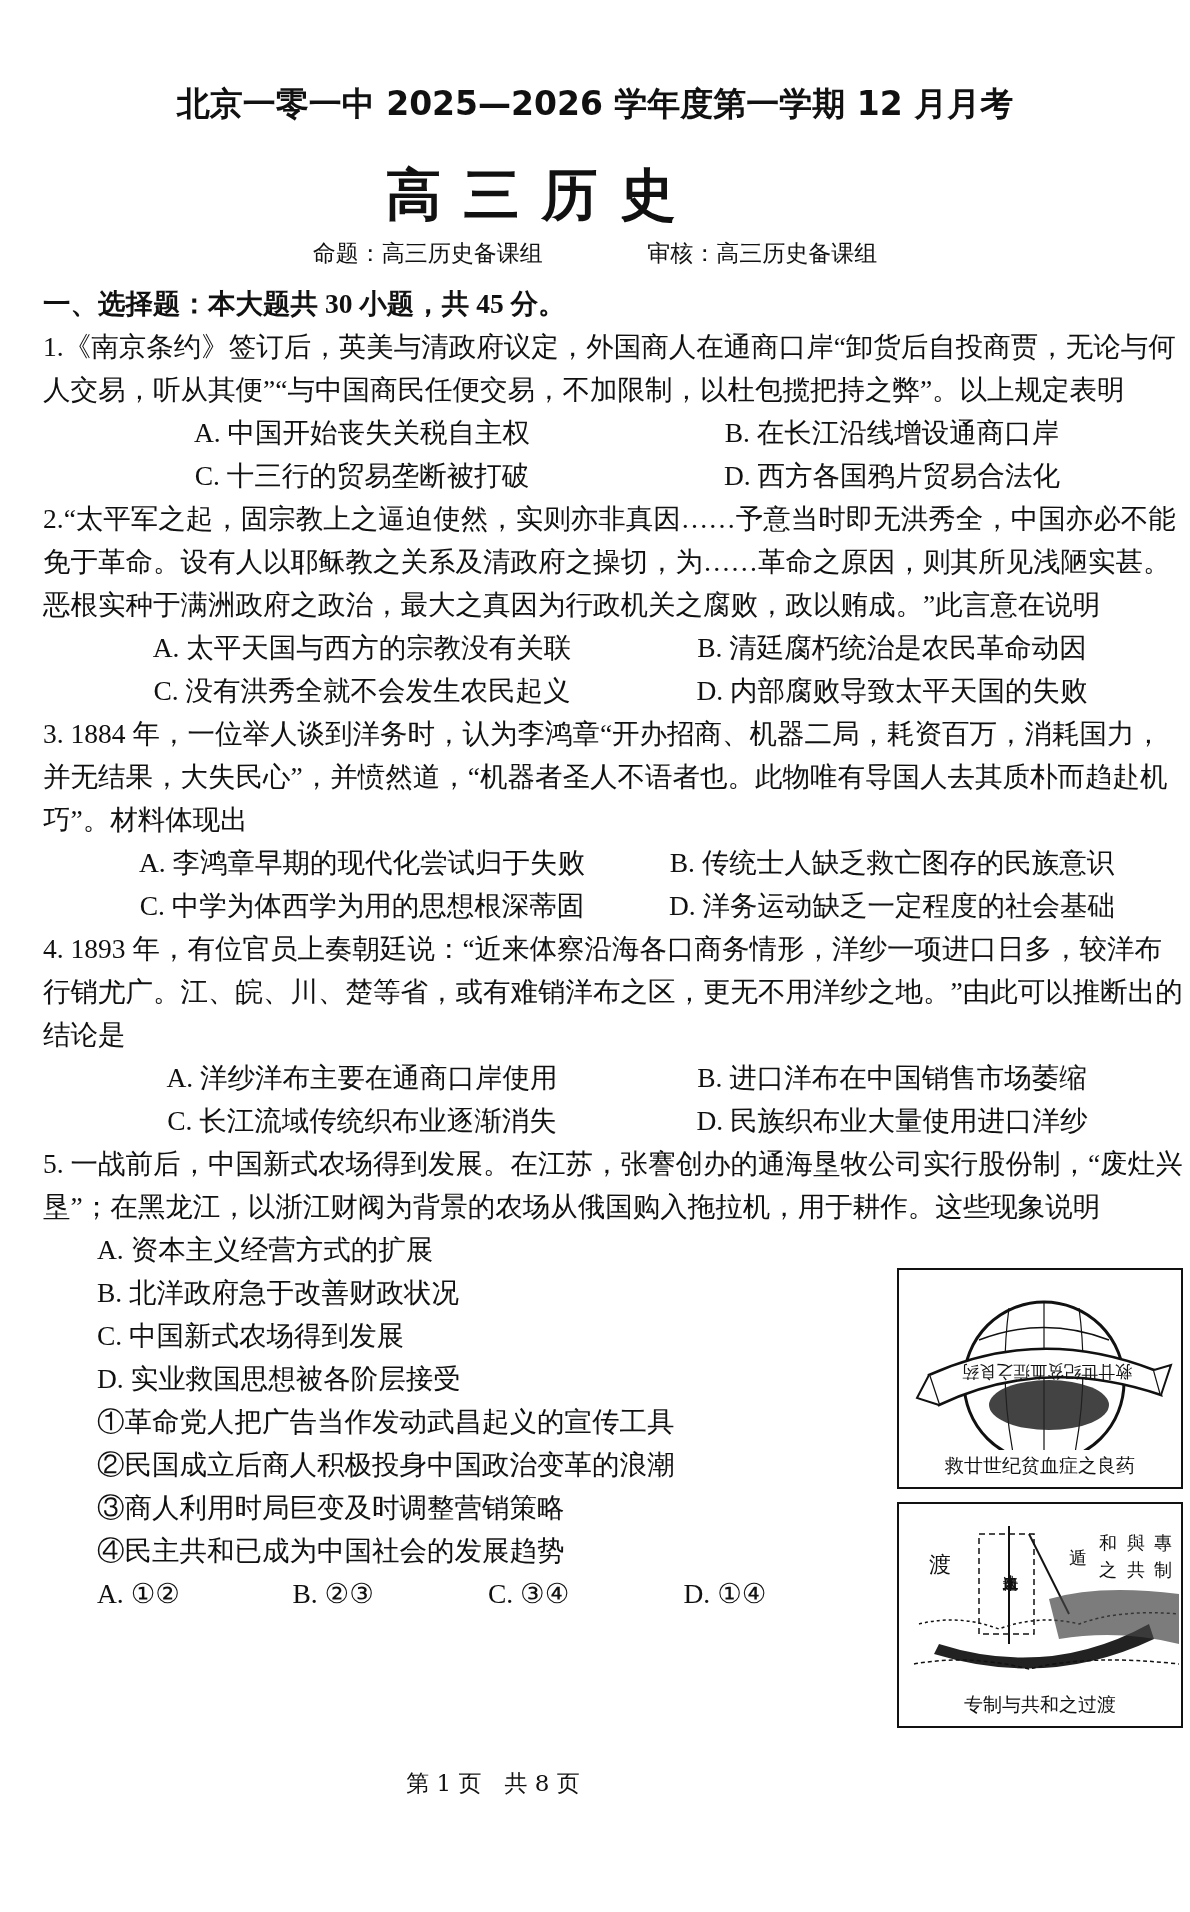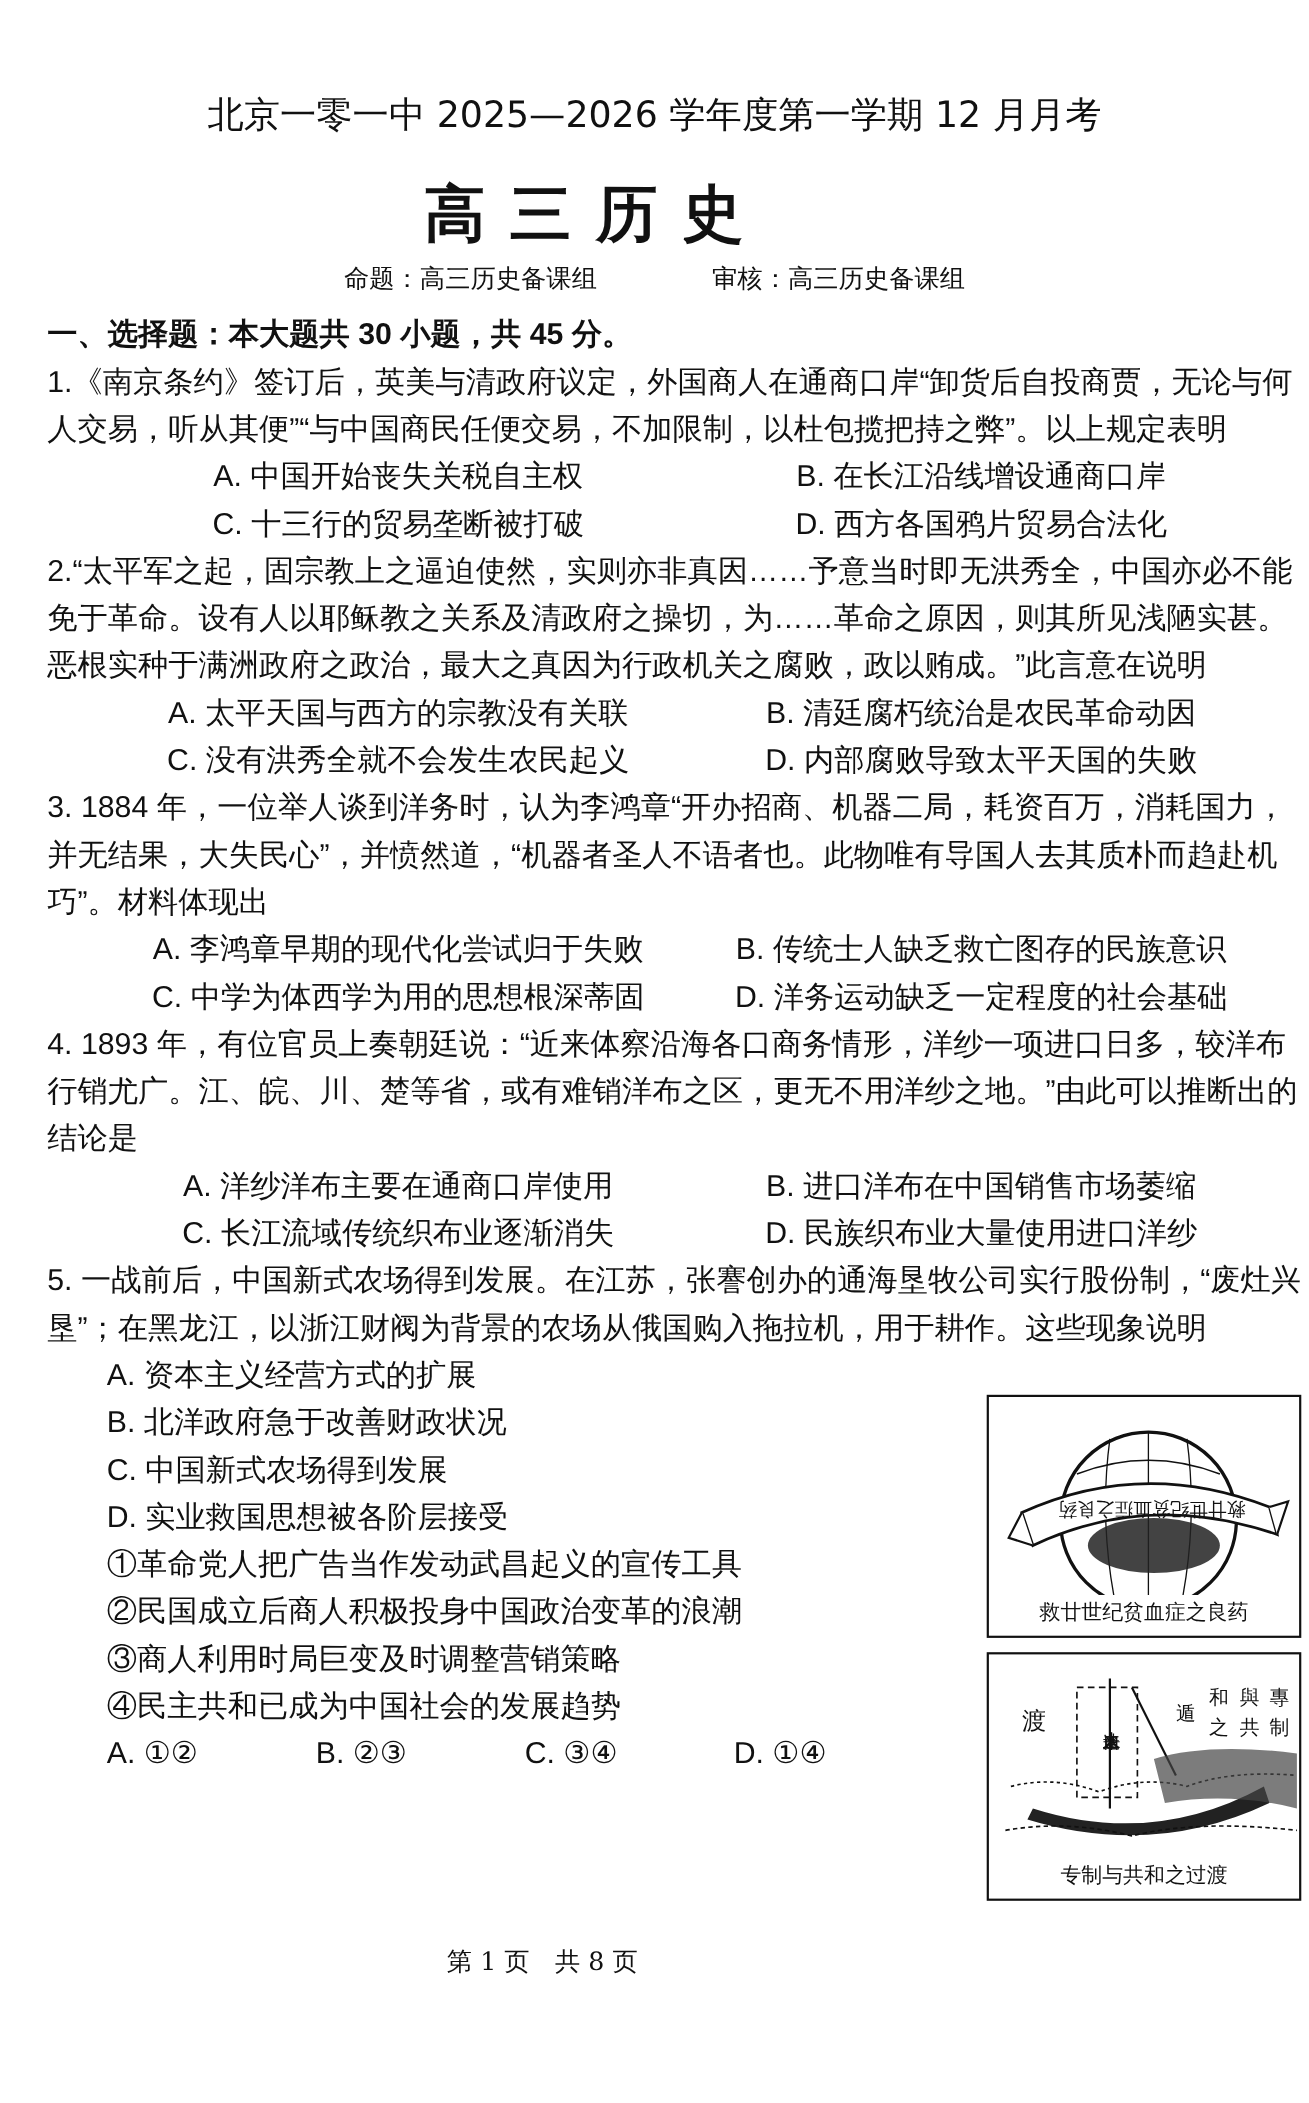--- a/index.html
+++ b/index.html
@@ -1,35 +1,35 @@
 <!DOCTYPE html>
 <html><head>
 <meta charset="utf-8">
 <style>
   html, body { margin: 0; padding: 0; background: #ffffff; }
   body { width: 1190px; height: 1912px; position: relative; overflow: hidden;
          font-family: "DejaVu Serif", "Liberation Serif", serif; color: #111; }
   .page { position: absolute; left: 0; top: 0; width: 1190px; height: 1912px; }
   .header-line { position: absolute; top: 82px; left: 0; width: 1190px; text-align: center;
-                 font-size: 33px; letter-spacing: 0px; font-family: "DejaVu Sans", "Liberation Sans", sans-serif; font-weight: normal; }
+                 font-size: 33px; letter-spacing: 0px; font-family: "DejaVu Sans", "Liberation Sans", sans-serif; font-weight: bold; }
   .title { position: absolute; top: 158px; left: 0; width: 1083px; text-align: center;
            font-size: 56px; letter-spacing: 22px; font-weight: bold; font-family: "DejaVu Sans", sans-serif; }
   .credits { position: absolute; top: 238px; left: 0; width: 1190px; text-align: center;
              font-size: 23px; font-family: "DejaVu Serif", serif; }
   .credits span { display: inline-block; }
   .credits .gap { width: 90px; }
   .body { position: absolute; left: 43px; top: 282px; width: 1140px;
-          font-size: 27.5px; line-height: 43px; font-family: Liberation Sans, sans-serif; }
+          font-size: 27.5px; line-height: 43px; font-family: Liberation Serif, serif; }
   .section-header { font-weight: bold; }
   .stem { text-indent: 0; }
   .opts2 { display: flex; padding-left: 54px; text-align: center; }
   .opts2 .opt { width: 530px; }
   .opts1 .opt { padding-left: 54px; }
   .narrow { width: 820px; }
-  .opts4 { display: flex; padding-left: 54px; }
+  .opts4 { display: flex; padding-left: 54px; gap: 16px; }
   .opts4 .opt { width: 190px; }
   .figure { position: absolute; left: 897px; width: 286px; border: 2px solid #111; background: #fff; box-sizing: border-box; }
   .fig1 { top: 1268px; height: 221px; }
   .fig2 { top: 1502px; height: 226px; }
   .fig-caption { position: absolute; left: 0; right: 0; bottom: 8px; text-align: center; font-size: 19px; font-family: "DejaVu Serif", serif; }
   .footer { position: absolute; top: 1768px; left: 0; width: 956px; text-align: center; font-size: 23px; font-family: "DejaVu Serif", serif; padding-left: 30px; box-sizing: border-box; }
   svg { display: block; }
 </style>
 </head>
 <body>

